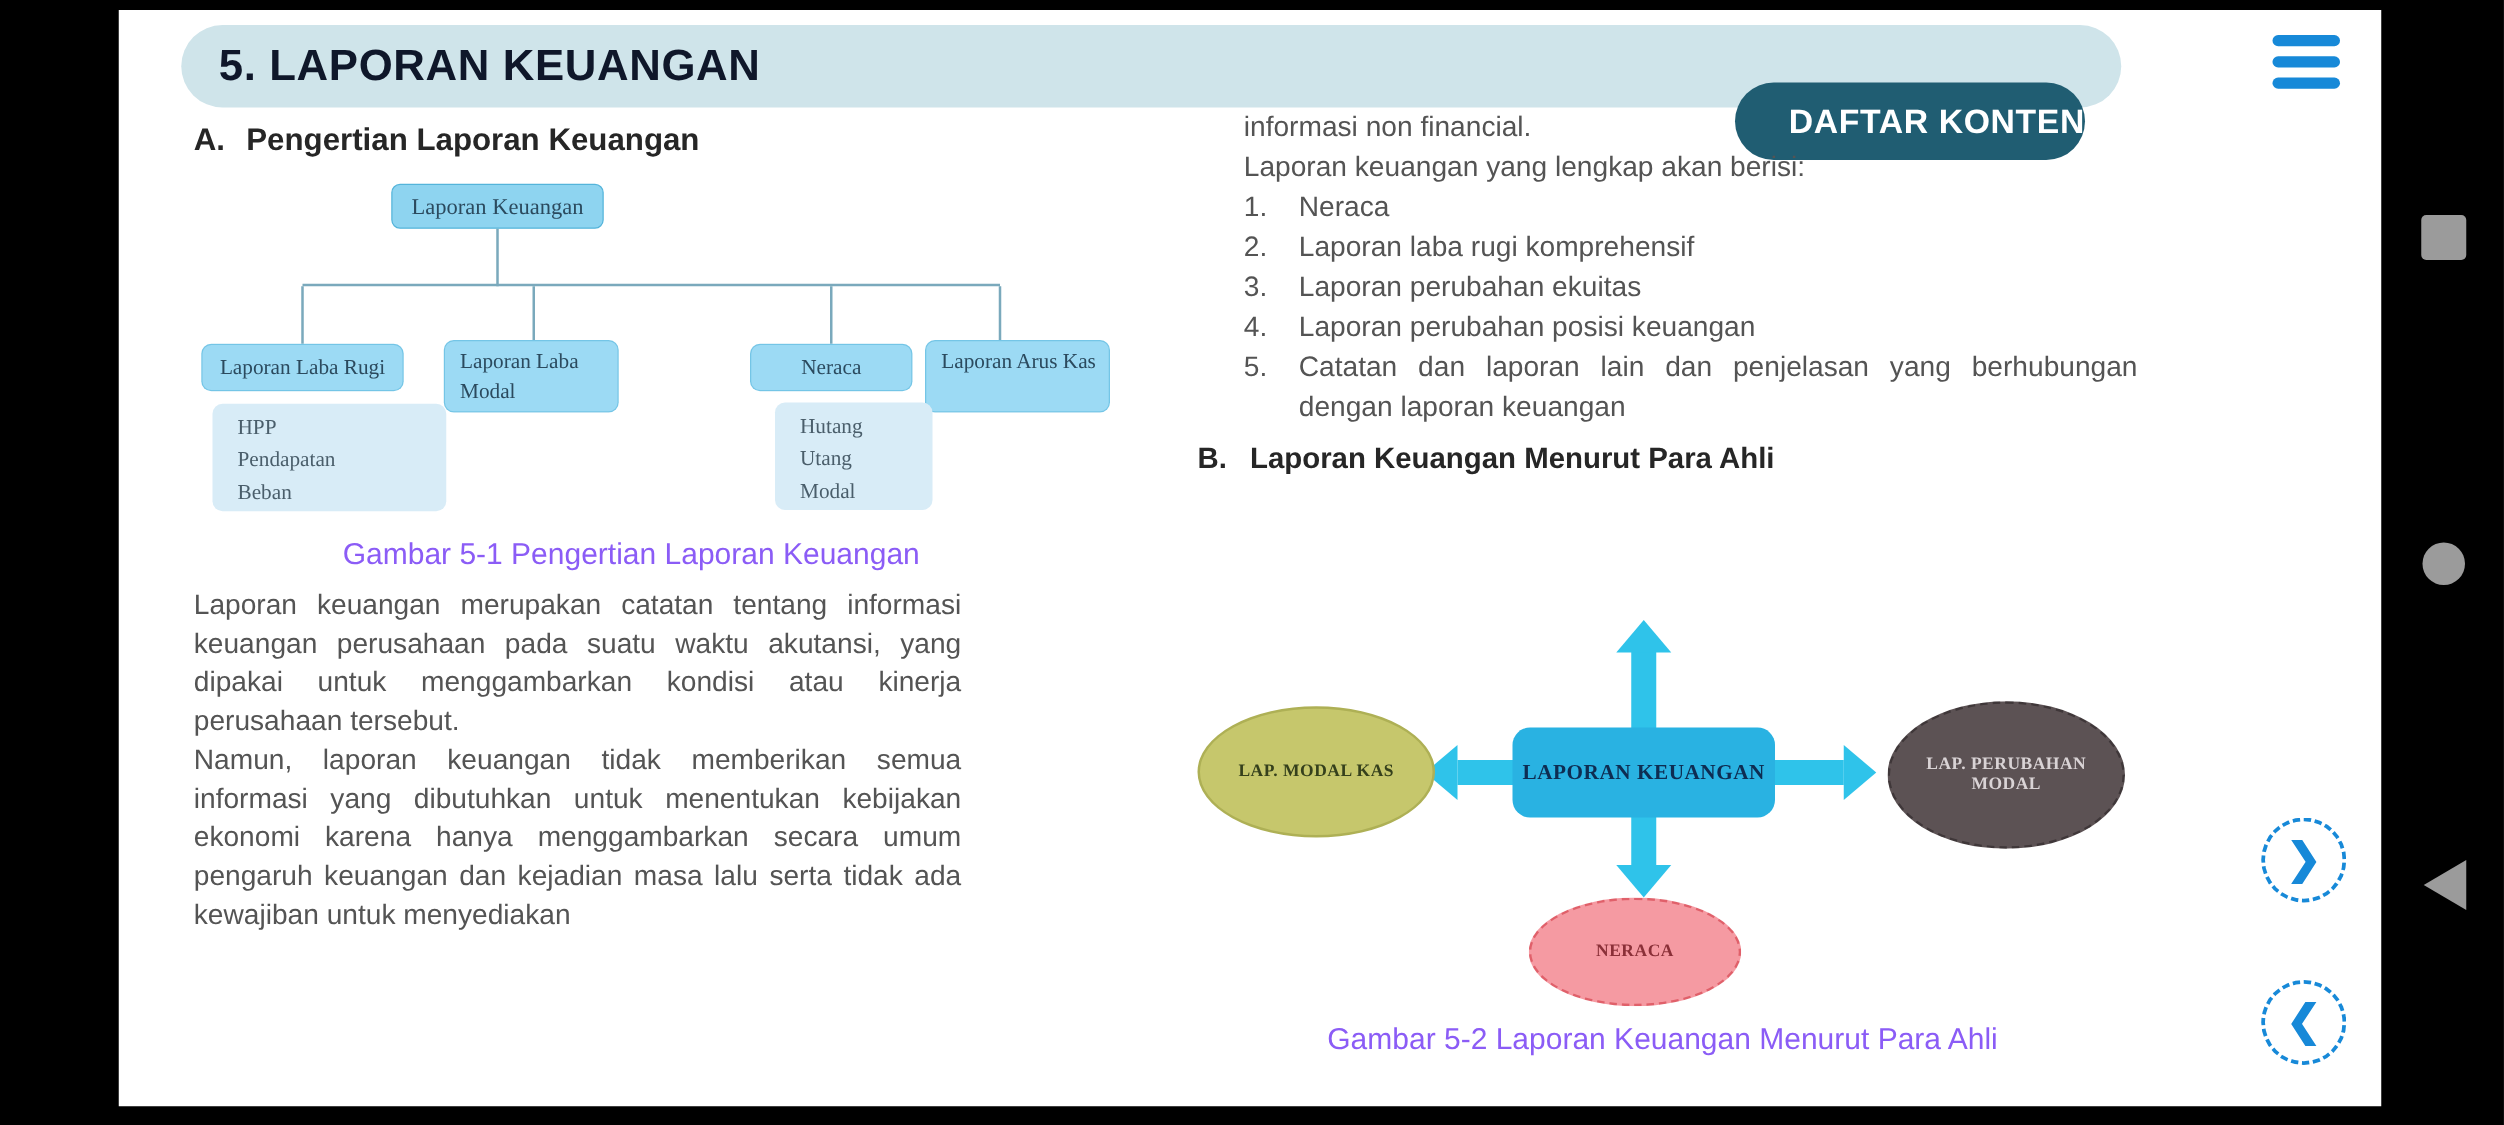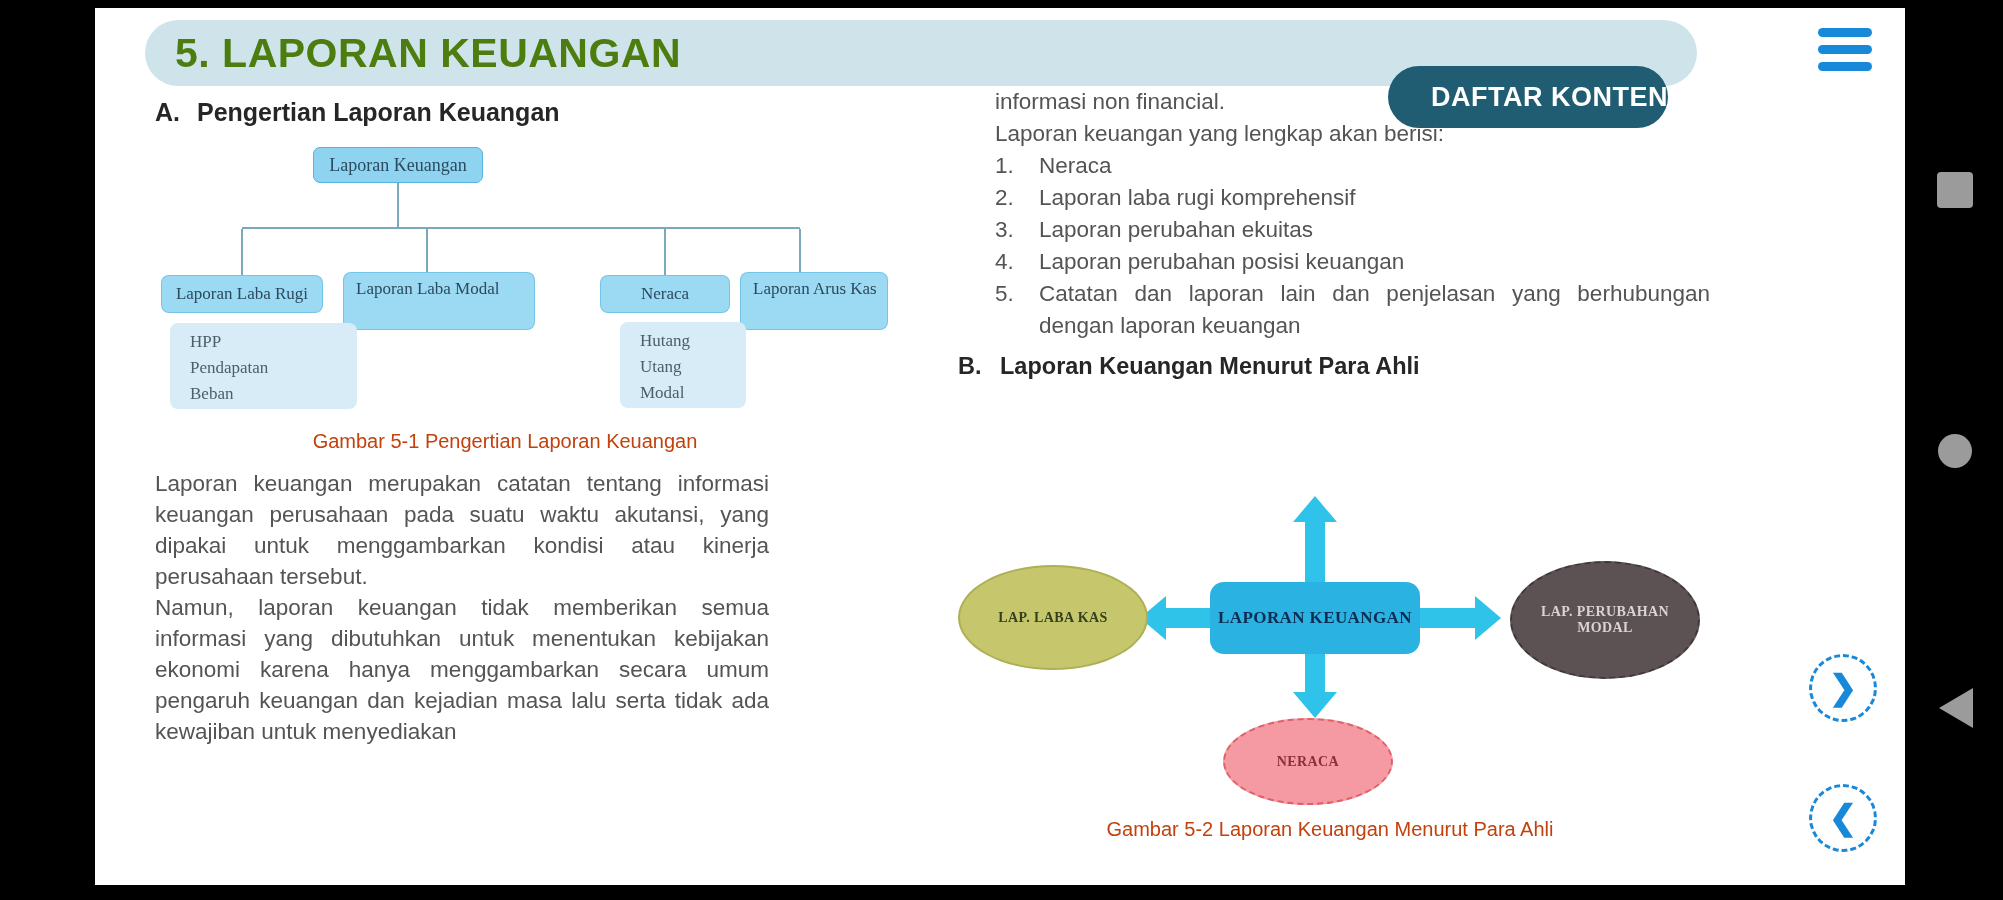--- a/index.html
+++ b/index.html
@@ -12,21 +12,21 @@
     position:absolute; left:95px; top:8px; width:1810px; height:877px;
     background:#ffffff; overflow:hidden;
   }
   
   .header-bar {
     position:absolute; left:50px; top:12px; width:1552px; height:66px;
     background:#cfe4ea; border-radius:33px;
   }
   .header-title {
     position:absolute; left:30px; top:0; height:57px; line-height:66px;
-    font-size:41px; font-weight:bold; color:#4d7c0f; letter-spacing:.5px;
+    font-size:35px; font-weight:bold; color:#0f172a; letter-spacing:.5px;
   }
   .toc-btn {
     position:absolute; left:1293px; top:14px; width:280px; height:62px;
     background:#205d72; border-radius:31px; color:#ffffff;
     font-size:27px; font-weight:bold; text-align:right; line-height:62px;
     letter-spacing:.5px; cursor:pointer;margin-top:44px;
   }
   
   .hamburger { position:absolute; left:1723px; top:20px; width:54px; height:44px; cursor:pointer; }
   .hamburger .bar { position:absolute; left:0; width:54px; height:9px; background:#1789d8; border-radius:5px; }
@@ -40,32 +40,32 @@
     position:absolute; font-family:"Liberation Serif", serif;
     font-size:17px; color:#2b4a5e; box-sizing:border-box;
   }
   .tree-root {
     left:218px; top:139px; width:170px; height:36px;
     background:#8ed4f0; border:1px solid #54b4da; border-radius:7px;
     text-align:center; line-height:34px; font-size:18px;
   }
   .tree-main { background:#9cdaf4; border:1px solid rgba(84,180,218,.55); border-radius:8px; }
   .tb1 { left:66px;  top:267px; width:162px; height:38px; text-align:center; line-height:36px; }
-  .tb2 { left:248px; top:264px; width:192px; height:58px; padding:4px 0 0 12px; line-height:24px; }
+  .tb2 { left:260px; top:264px; width:140px; height:58px; padding:4px 0 0 12px; line-height:24px; }
   .tb3 { left:505px; top:267px; width:130px; height:38px; text-align:center; line-height:36px; }
   .tb4 { left:645px; top:264px; width:148px; height:58px; padding:4px 0 0 12px; line-height:24px; }
   .tree-sub {
     background:#d8ecf7; border-radius:8px; color:#4a5e6b;
     padding:6px 12px 0 20px; line-height:26px;
   }
   .ts1 { left:75px;  top:315px; width:187px; height:86px; }
   .ts2 { left:505px; top:314px; width:126px; height:86px;margin-left:20px; }
   .tline { position:absolute; background:#7aa9bc; }
   .fig-caption {
-    position:absolute; color:#c2410c; font-size:20px; font-weight:500; text-align:center;
+    position:absolute; color:#8b5cf6; font-size:24px; font-weight:500; text-align:center;
   }
   .cap1 { left:60px; top:422px; width:700px; }
   .cap2 { left:865px; top:810px; width:740px; }
   .body-text-left {
     position:absolute; left:60px; top:460px; width:614px;
     font-size:22.5px; line-height:31px; color:#545454; text-align:justify;
   }
   .body-text-left p { margin:0; }
   
   .right-text {
@@ -207,21 +207,21 @@
   </div>
 
   <div class="arrow-shaft sh-up"></div>
   <div class="arrow-head hd-up"></div>
   <div class="arrow-shaft sh-down"></div>
   <div class="arrow-head hd-down"></div>
   <div class="arrow-shaft sh-left"></div>
   <div class="arrow-head hd-left"></div>
   <div class="arrow-shaft sh-right"></div>
   <div class="arrow-head hd-right"></div>
-  <div class="ellipse el-olive">LAP. LABA KAS</div>
+  <div class="ellipse el-olive">LAP. MODAL KAS</div>
   <div class="ellipse el-dark">LAP. PERUBAHAN MODAL</div>
   <div class="ellipse el-pink">NERACA</div>
   <div class="diagram-center">LAPORAN KEUANGAN</div>
   <div class="fig-caption cap2">Gambar 5-2 Laporan Keuangan Menurut Para Ahli</div>
 
   <div class="nav-circle nav-next">❯</div>
   <div class="nav-circle nav-prev">❮</div>
 
 </div>
 

